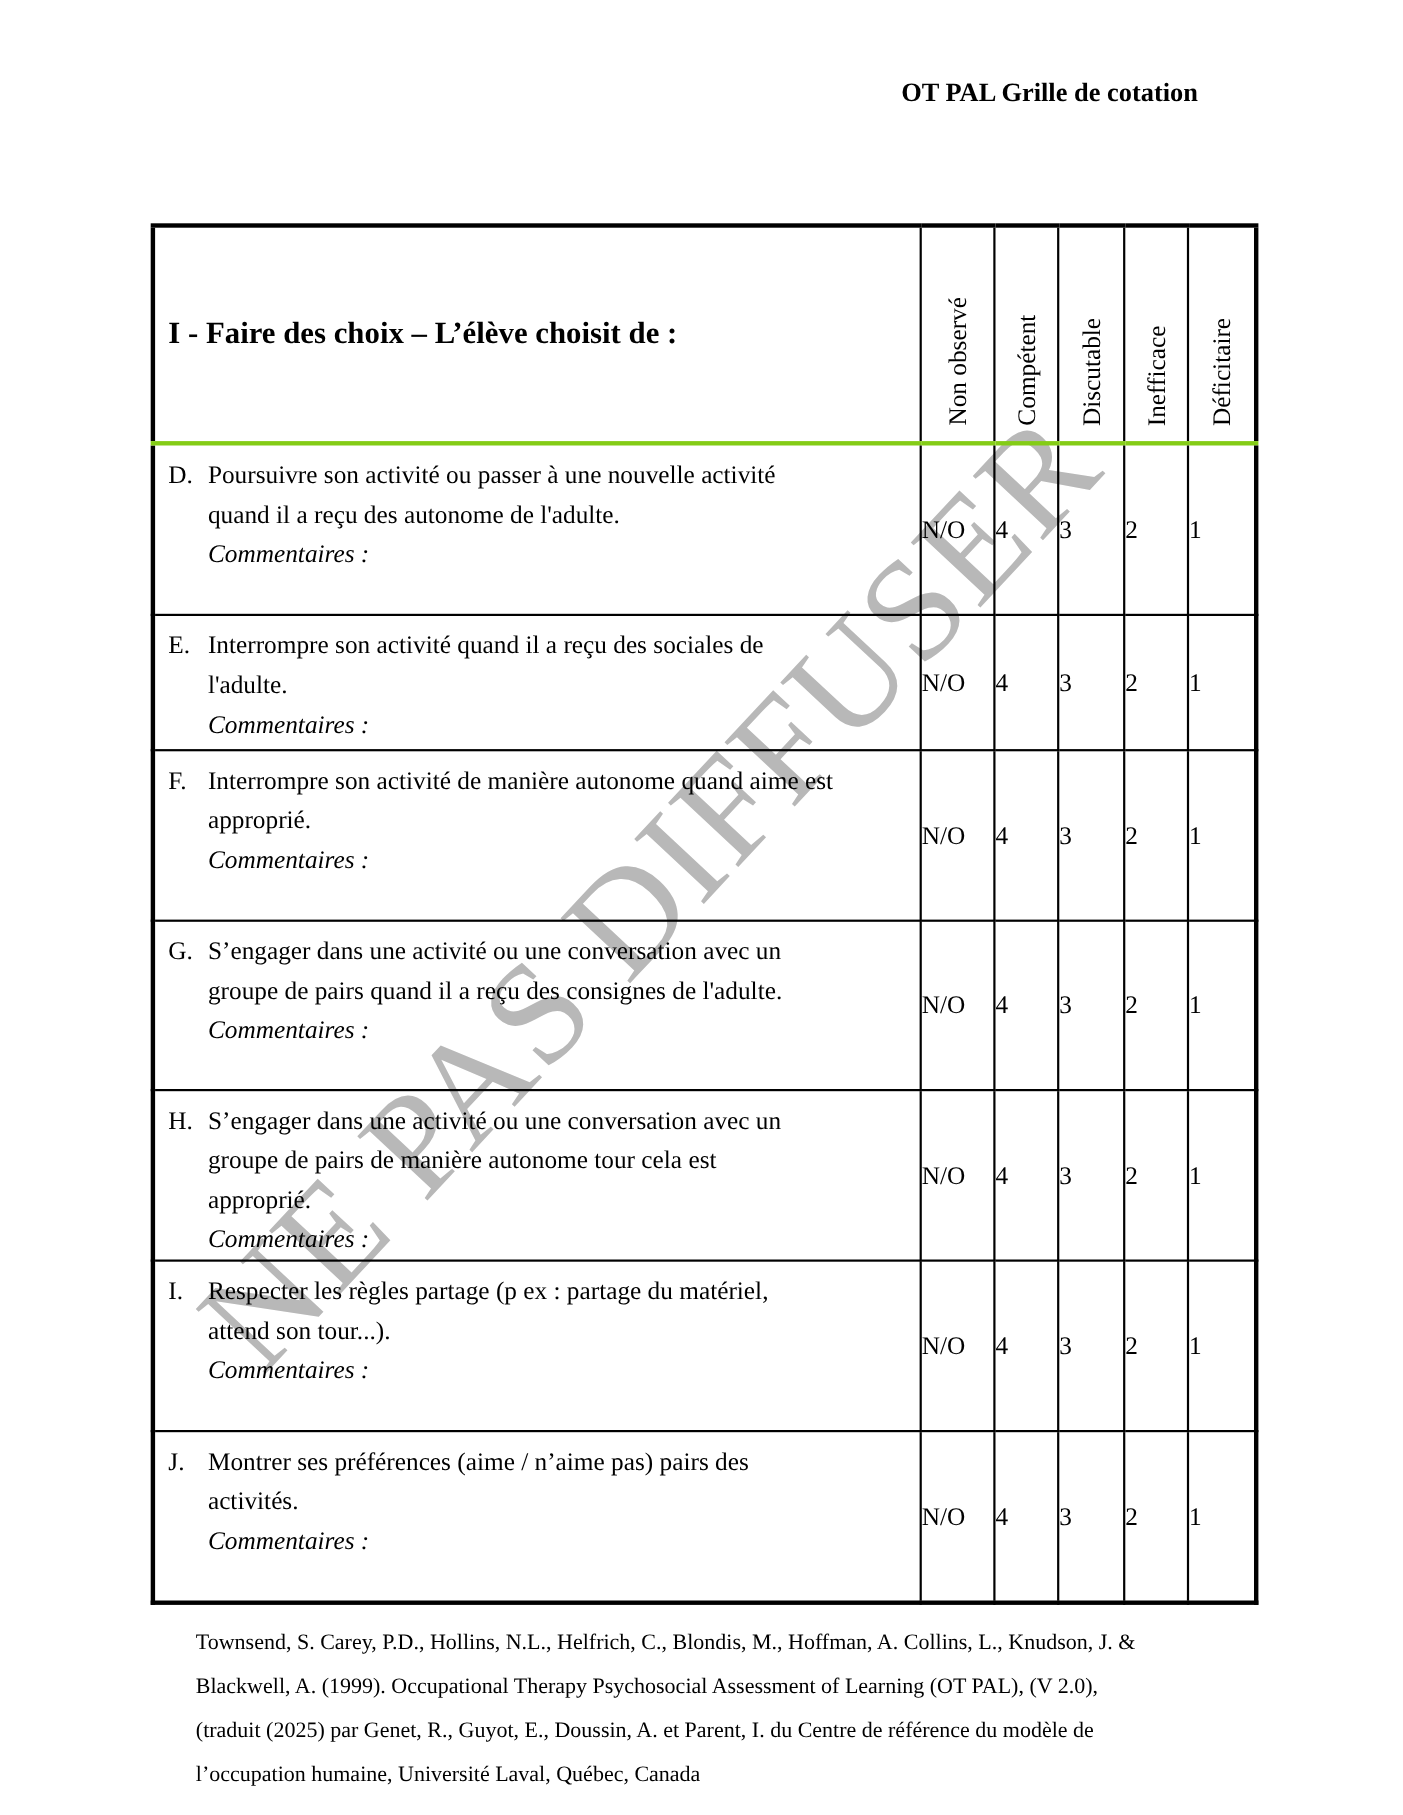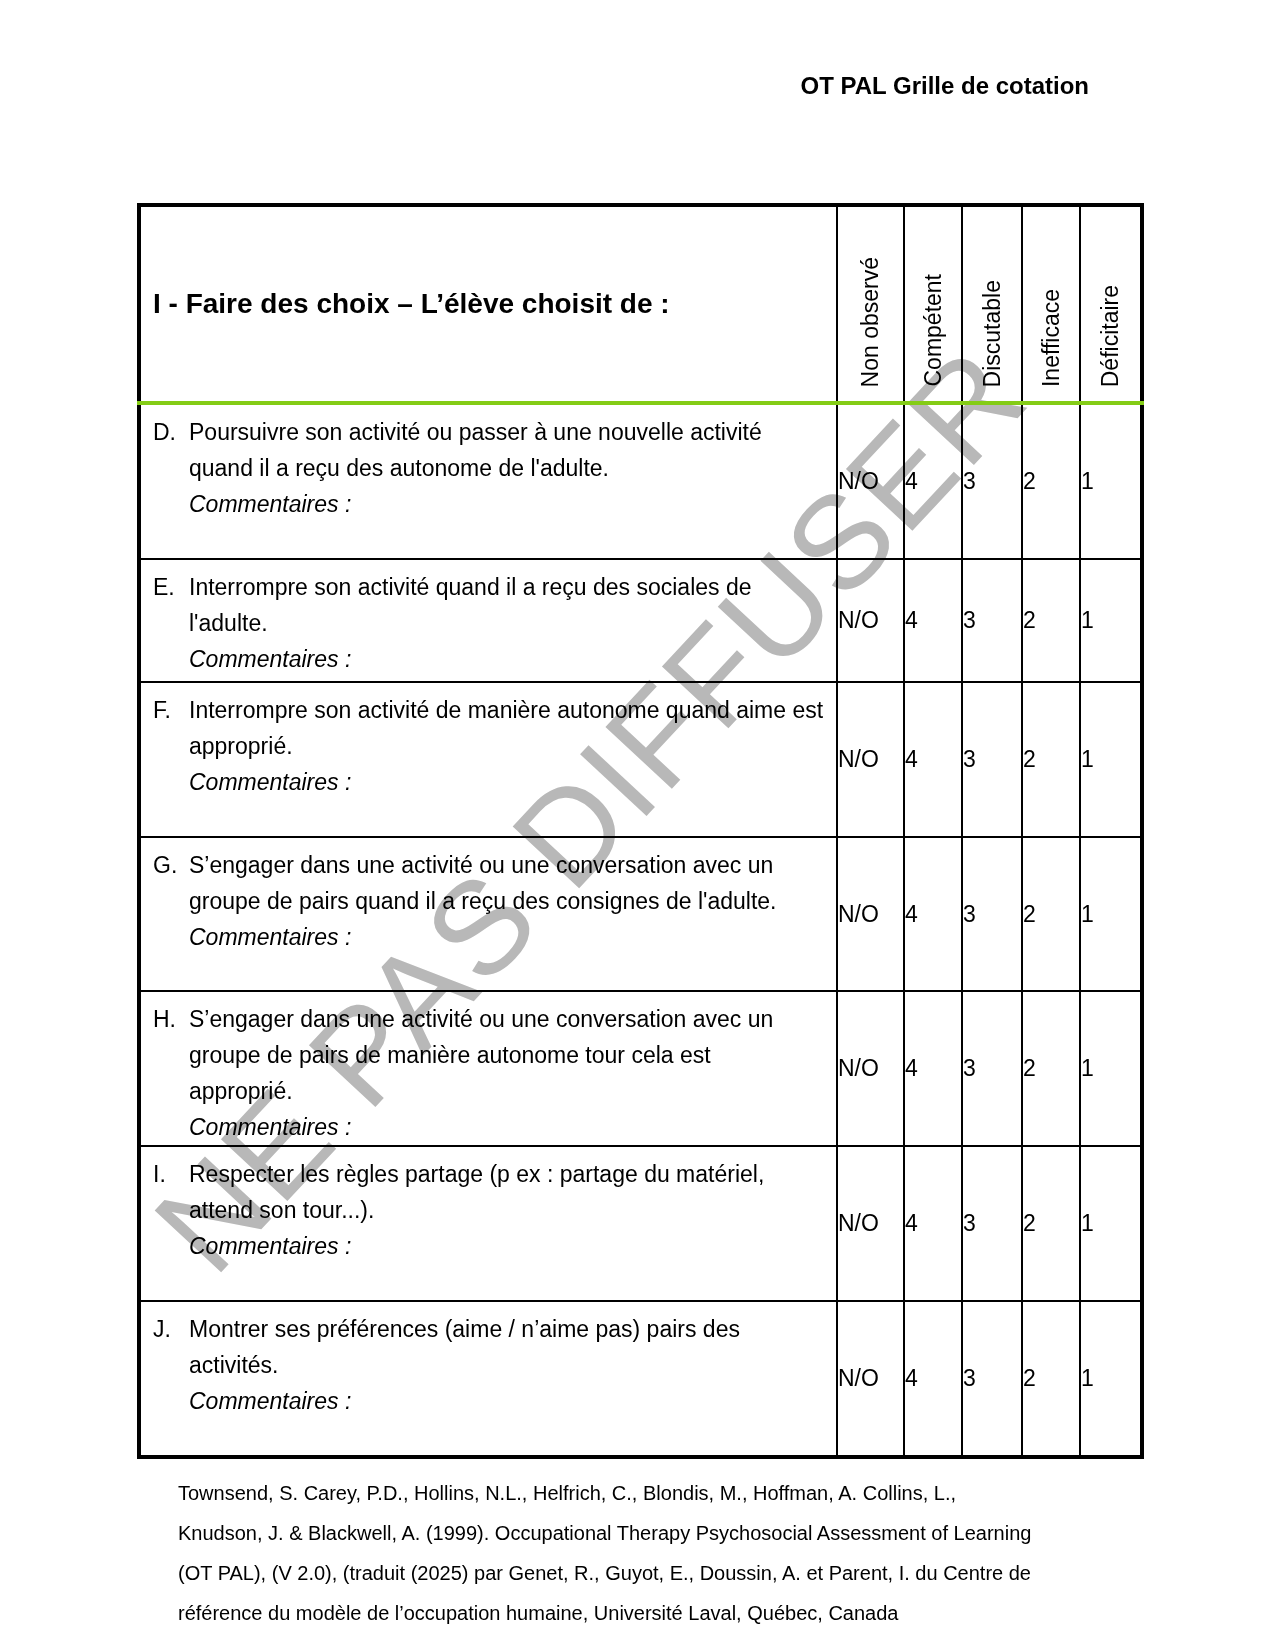--- a/index.html
+++ b/index.html
@@ -2,21 +2,21 @@
 <html><head>
 <meta charset="utf-8">
 <style>
   html, body { margin: 0; padding: 0; background: #e8e8e8; }
   .page {
     position: relative;
     width: 1275px;
     height: 1650px;
     background: #ffffff;
     overflow: hidden;
-    font-family: Liberation Sans, sans-serif;
+    font-family: Liberation Serif, serif;
     color: #000;
   }
   .doc-title {
     position: absolute;
     top: 72px;
     right: 186px;
     font-size: 24px;
     font-weight: bold;
     white-space: nowrap;
     z-index: 2;

